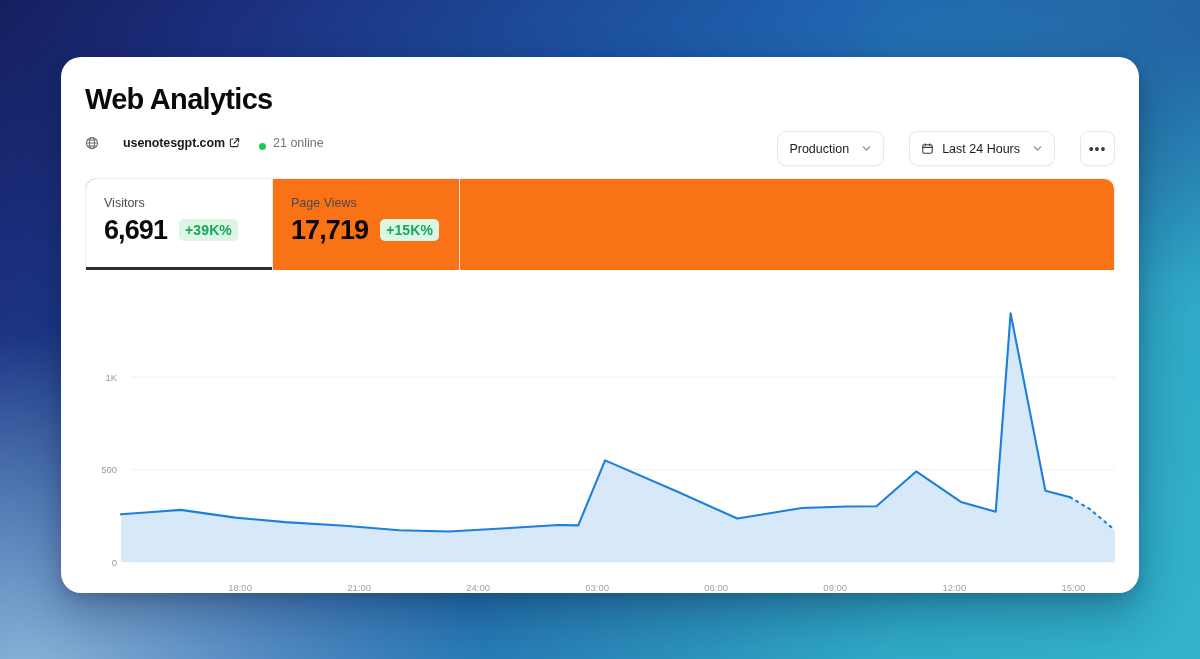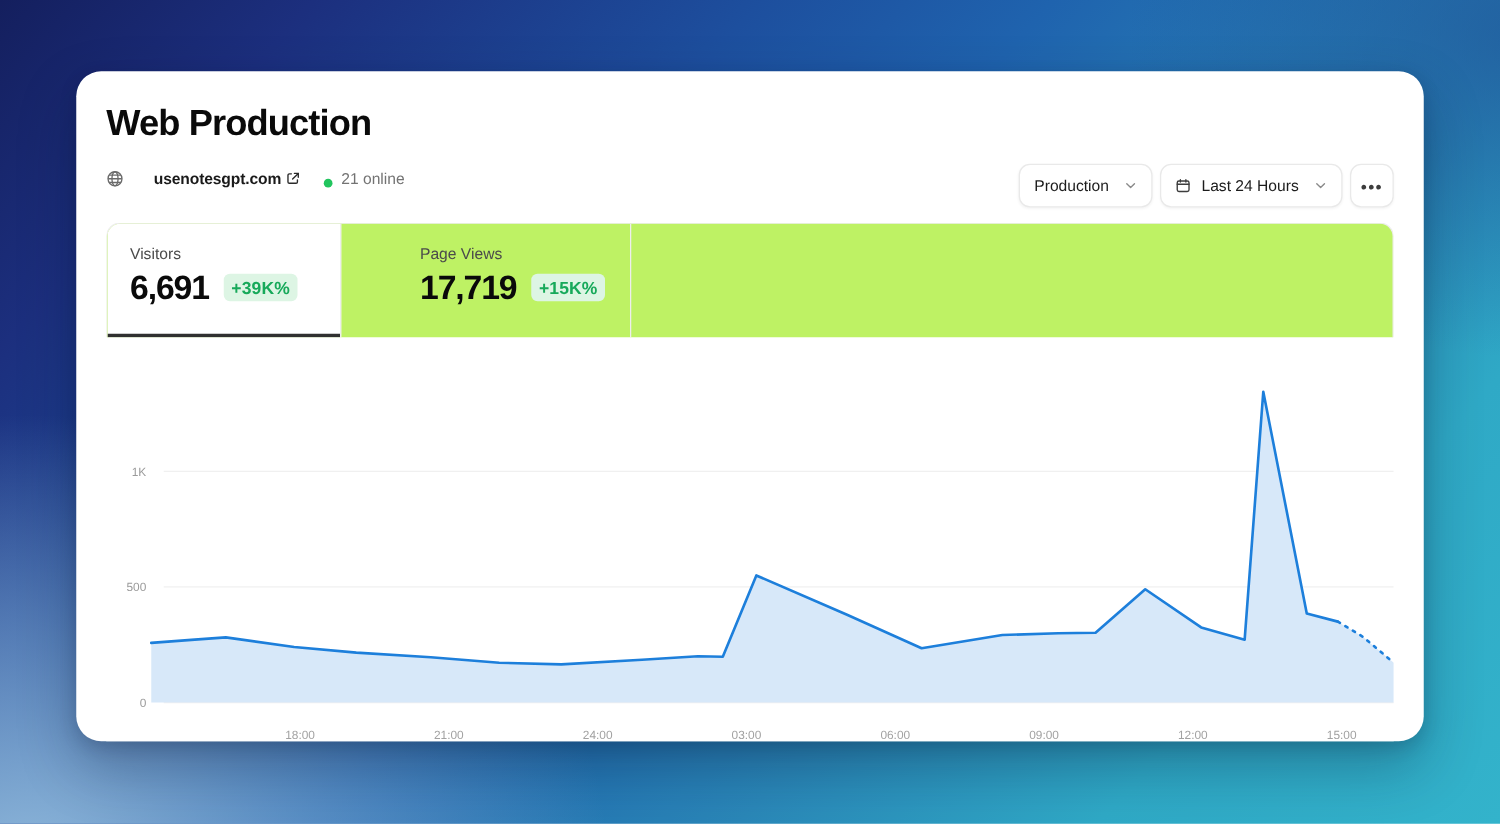--- a/index.html
+++ b/index.html
@@ -73,21 +73,21 @@
     background: #22c55e; flex: none;
   }
   .online-text { font-size: 12.5px; color: #737373; margin-left: 7px; }
 
   
   .toolbar {
     position: absolute;
     right: 24px; top: 74px;
     display: flex;
     align-items: center;
-    gap: 6px;
+    gap: 25px;
   }
   .ctrl {
     display: flex; align-items: center;
     height: 35px;
     background: #fff;
     border: 1px solid #e9e9e9;
     border-radius: 9px;
     padding: 0 11px;
     font-size: 12.5px;
     color: #1c1c1c;
@@ -106,24 +106,23 @@
   }
   .dots-glyph { font-size: 14px; color:#3d3d3d; line-height: 4px; letter-spacing: 1px; }
 
   
   .stats-strip {
     margin: 24px 24px 0 24px;
     display: flex;
     border: 1px solid #ededed;
     border-radius: 11px 11px 0 0;
     border-bottom: none;
-    background: #bef264;
+    background: #f97316;
     overflow: hidden;
     height: 92px;
-    gap: 45px;
   }
   .stat {
     flex: 0 0 187px;
     padding: 17px 18px 0 18px;
     position: relative;
     cursor: pointer;
     border-right: 1px solid #ededed;
   }
   .stat.active { background: #ffffff; }
   .stat.active::after {
@@ -168,21 +167,21 @@
   .chart-svg { display:block; width: 1030px; height: 345px; }
   .axis-label { font-size: 9.5px; fill: #9a9a9a; font-family: "Liberation Sans", sans-serif; }
   .x-label { font-size: 9.5px; fill: #a2a2a2; font-family: "Liberation Sans", sans-serif; text-anchor: middle; }
 </style>
 </head>
 <body>
 
 <div class="card">
 
   <div class="card-header">
-    <div class="page-title">Web Production</div>
+    <div class="page-title">Web Analytics</div>
 
     <div class="meta-row">
       <span>
         <svg class="globe-icon" viewBox="0 0 16 16" fill="none" stroke="currentColor" stroke-width="1.2">
           <circle cx="8" cy="8" r="6.4"></circle>
           <ellipse cx="8" cy="8" rx="2.8" ry="6.4"></ellipse>
           <line x1="1.7" y1="8" x2="14.3" y2="8"></line>
           <line x1="2.7" y1="4.6" x2="13.3" y2="4.6"></line>
           <line x1="2.7" y1="11.4" x2="13.3" y2="11.4"></line>
         </svg>

